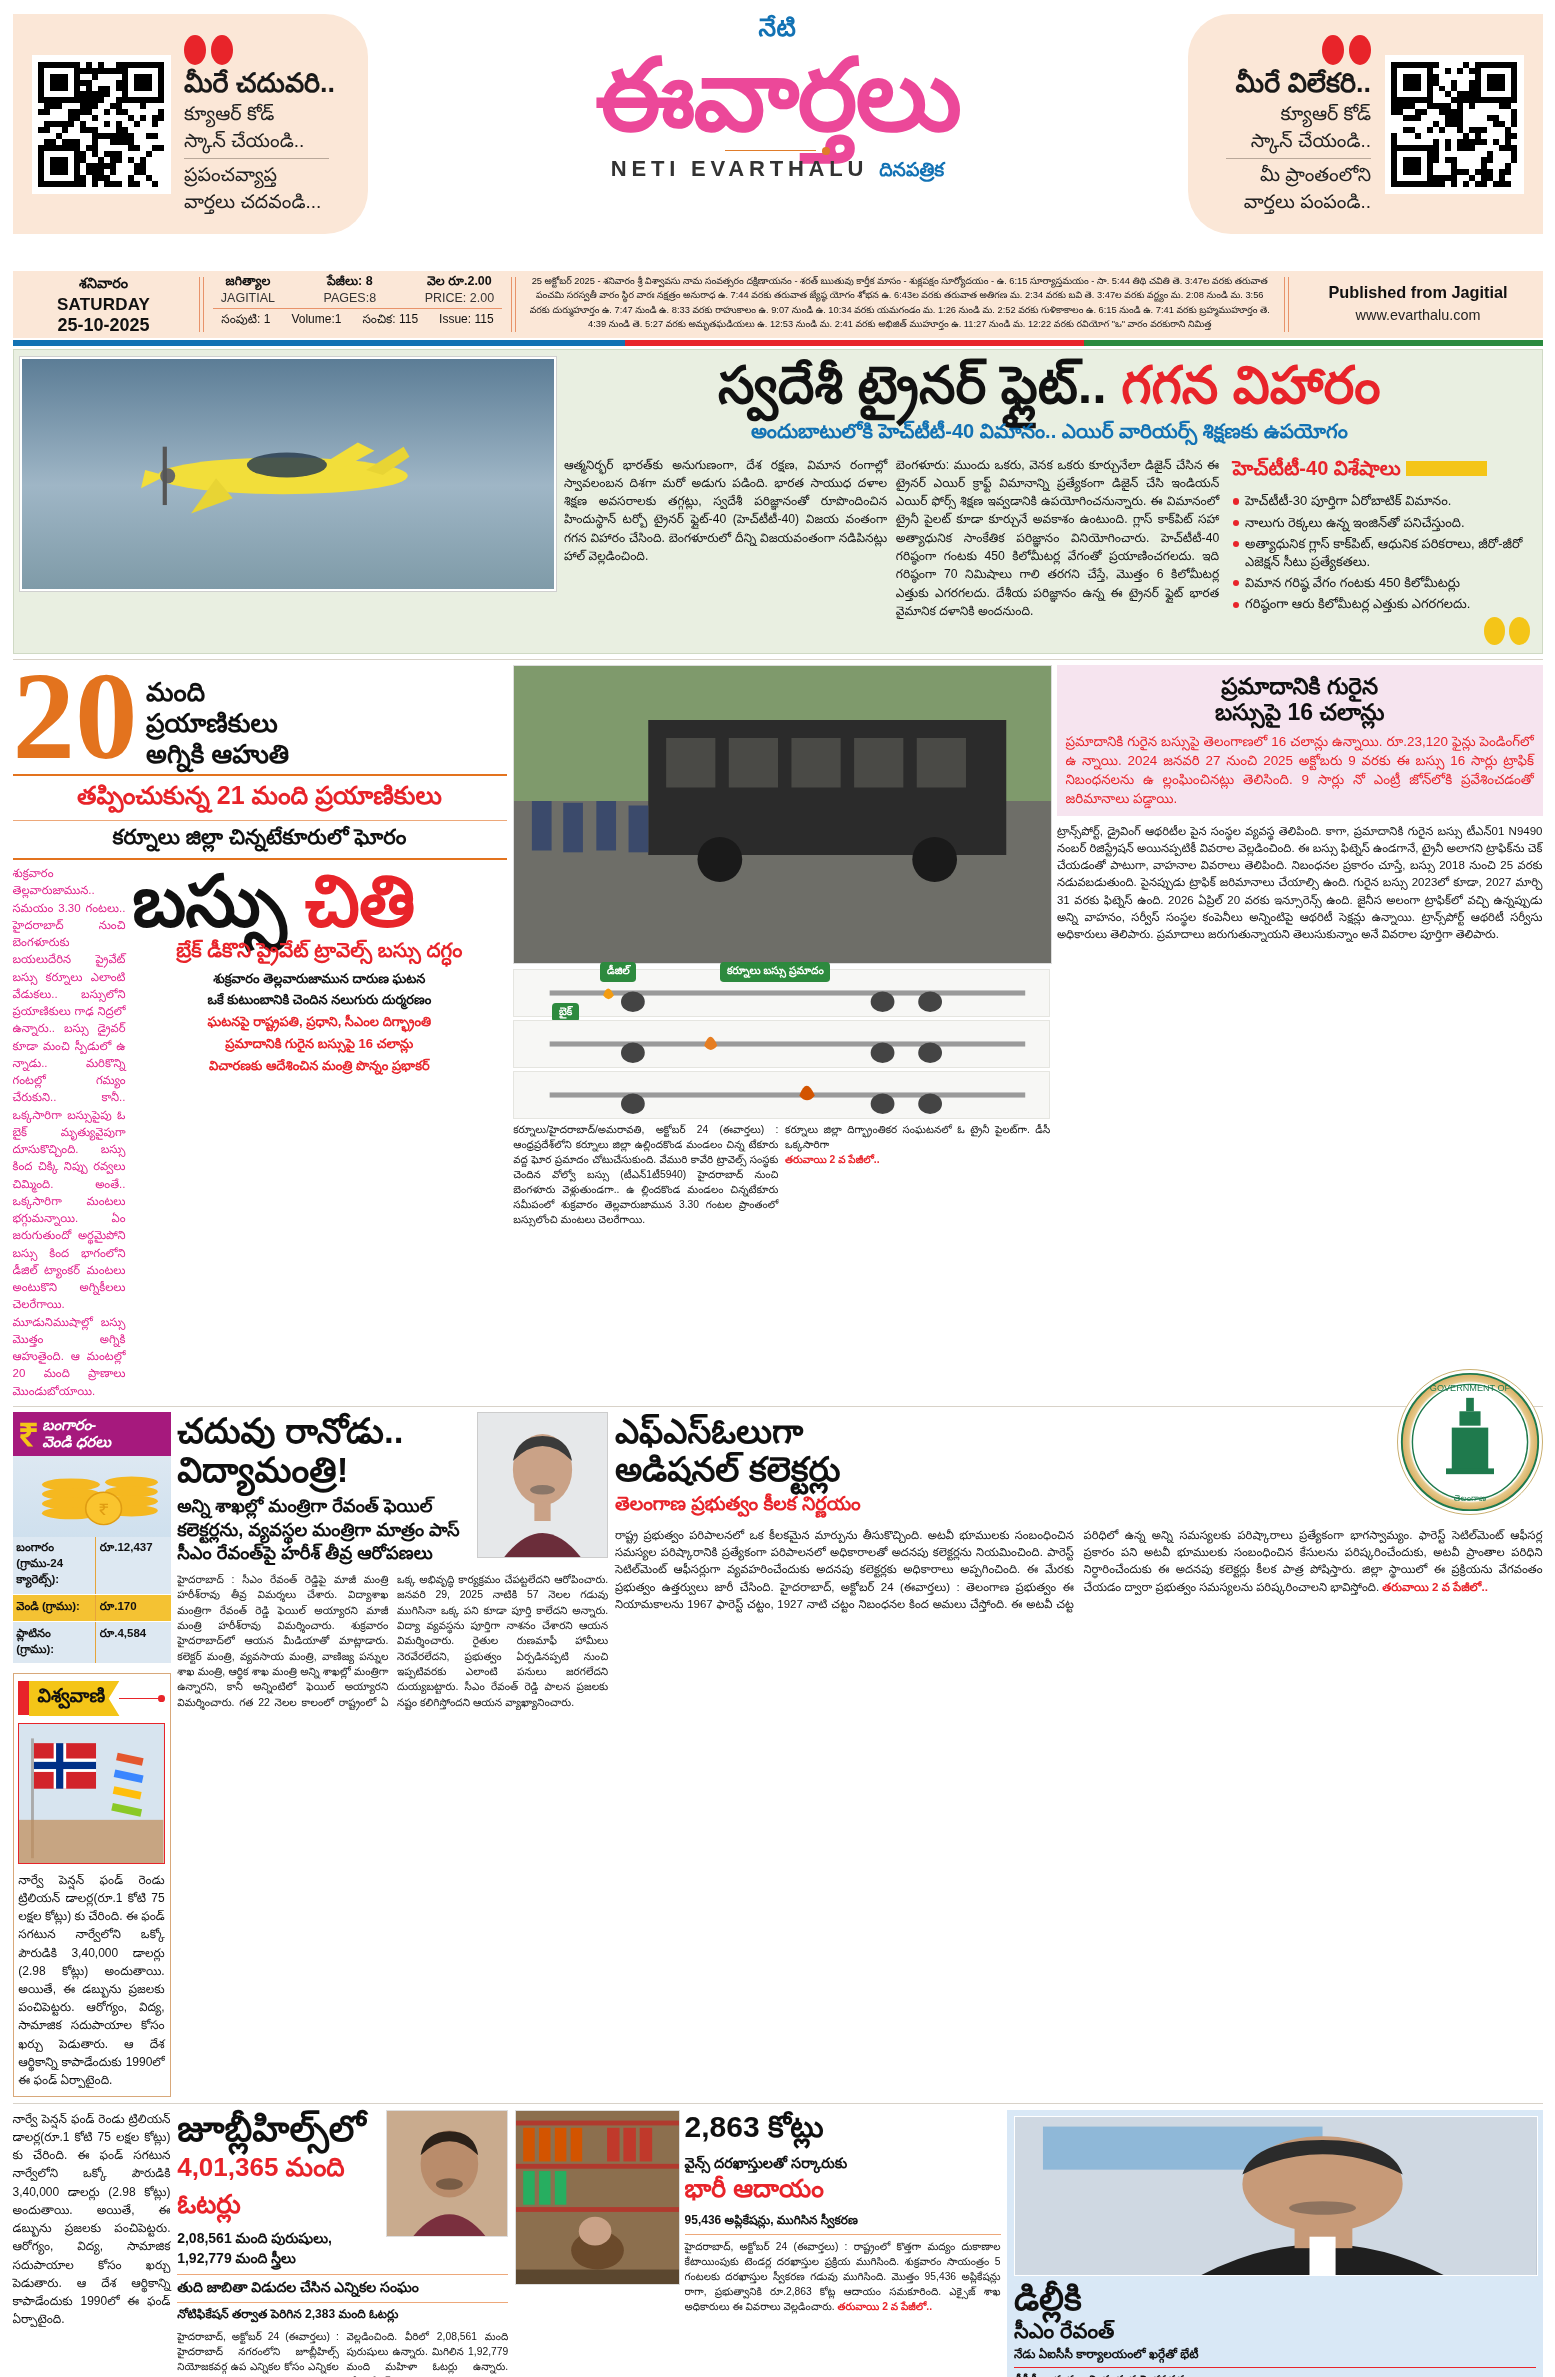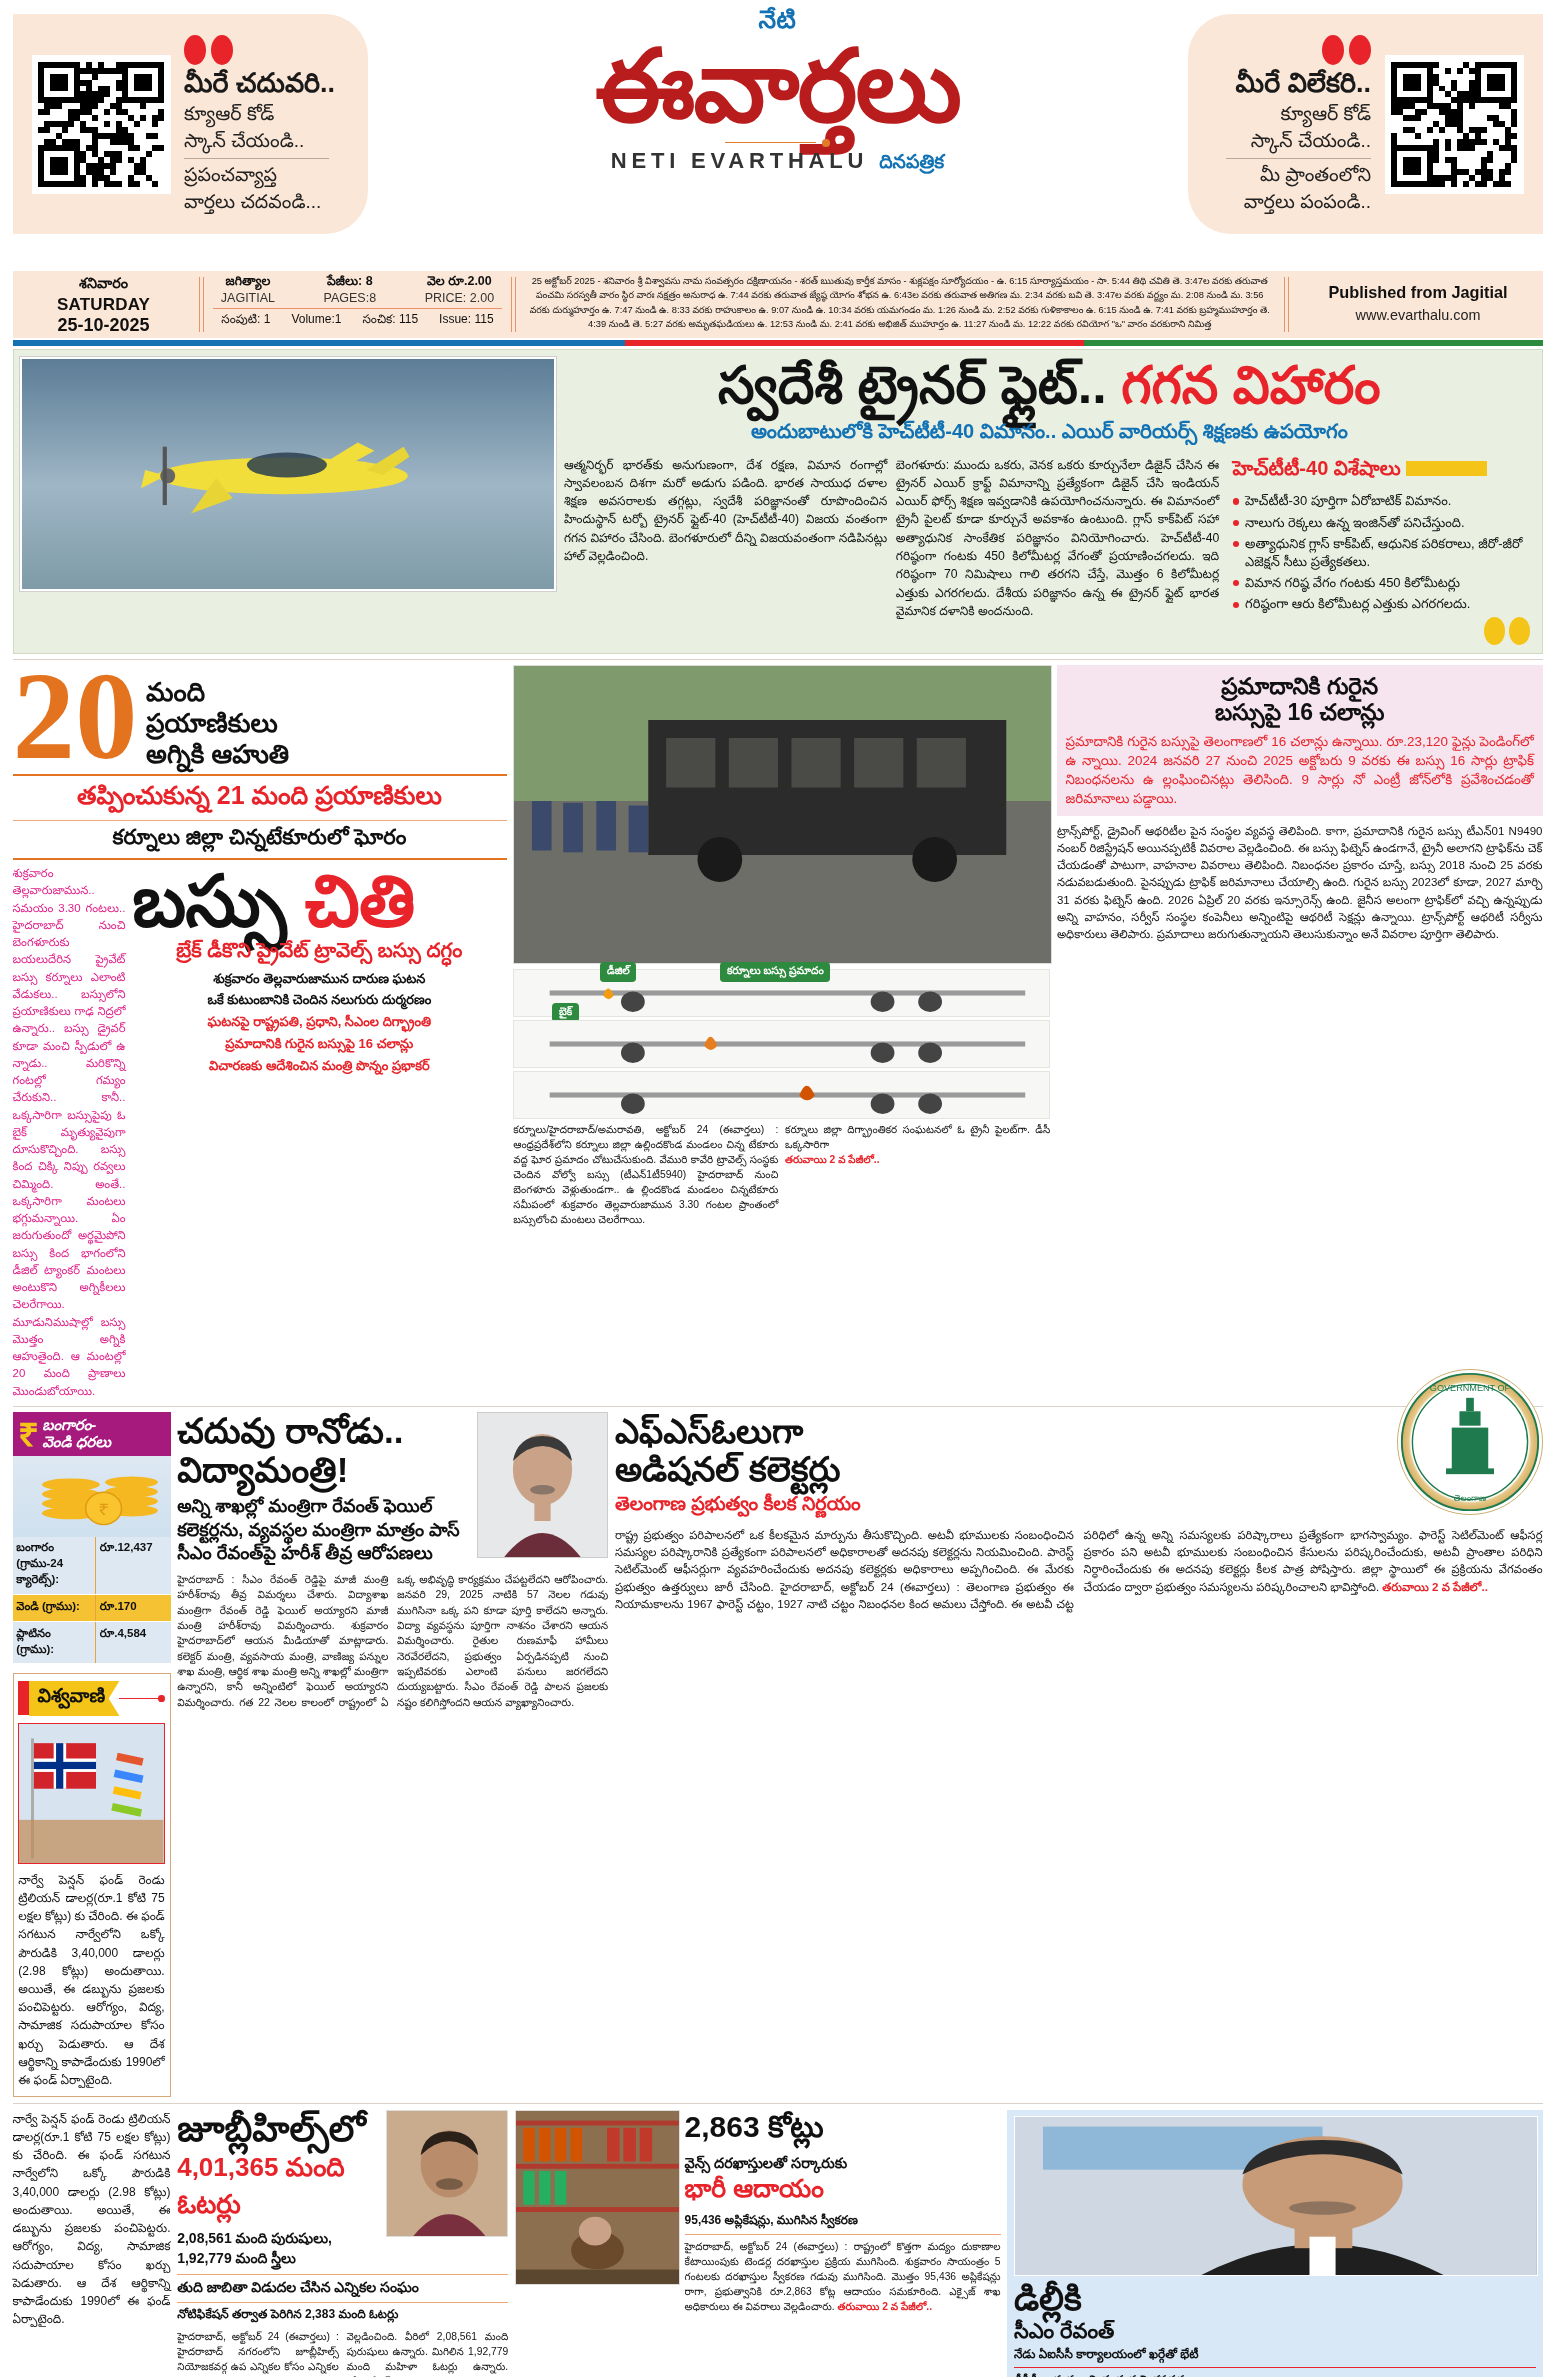--- a/index.html
+++ b/index.html
@@ -24,24 +24,24 @@
   .qr-grid i{display:block;background:#000;}
   .qr-text{flex:1;}
   .quote-mark{display:flex;gap:4.8px;margin-bottom:2.9px;}
   .quote-mark span{display:block;width:22px;height:30px;background:#e8242a;border-radius:50%;}
   .qr-big{font-size:27px;font-weight:700;line-height:1.12;color:#1a1a1a;}
   .qr-sub{font-size:19px;line-height:1.25;color:#222;margin-top:3.8px;}
   .qr-rule{height:1px;background:#b9a89a;margin:4.8px 0 3.8px;width:88%;}
   .qr-box.right .qr-text{text-align:right;}
   .qr-box.right .quote-mark{justify-content:flex-end;}
 
-  .logo-wrap{flex:1;text-align:center;position:relative;top:5px;}
+  .logo-wrap{flex:1;text-align:center;position:relative;top:13px;}
   .logo-top{font-size:25px;color:#1272b4;font-weight:700;letter-spacing:0.5px;}
-  .logo-main{font-size:101px;line-height:.95;color:#b91c1c;font-weight:700;letter-spacing:-1.9px;
-    text-shadow:0 0 0 #fff;font-family:Liberation Serif, serif;}
+  .logo-main{font-size:101px;line-height:.95;color:#ec4899;font-weight:700;letter-spacing:-1.9px;
+    text-shadow:0 0 0 #fff;}
   .logo-eng{font-size:22px;letter-spacing:4.8px;color:#333;font-weight:600;margin-top:1.9px;}
   .logo-eng .dina{color:#1272b4;font-weight:700;letter-spacing:0;font-size:19px;}
   .logo-rules{display:flex;align-items:center;justify-content:center;gap:5.8px;margin-top:2.9px;}
   .logo-rules .ln{height:1.4px;width:91px;background:#e07c2a;}
   .logo-rules .dot{width:7.7px;height:7.7px;border-radius:50%;background:#e07c2a;}
 
   
   .infobar{display:flex;align-items:stretch;background:#fbe7d7;height:67px;margin:2.9px 0 1.9px;}
   .ib-date{width:182px;text-align:center;padding:3.8px 0;}
   .ib-date .te{font-size:14.4px;font-weight:700;}

